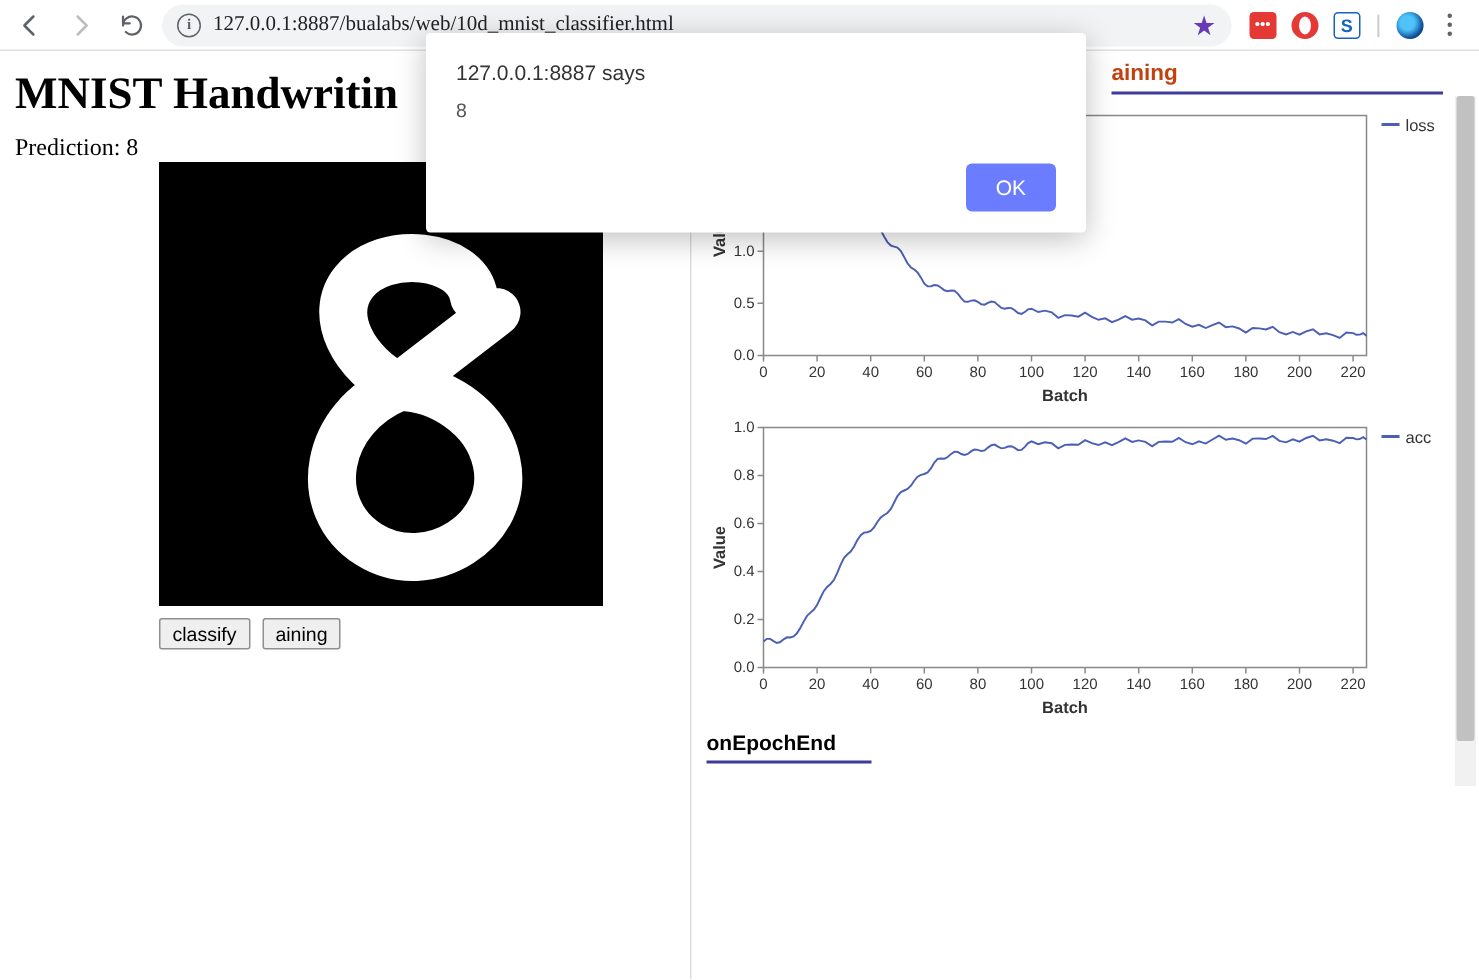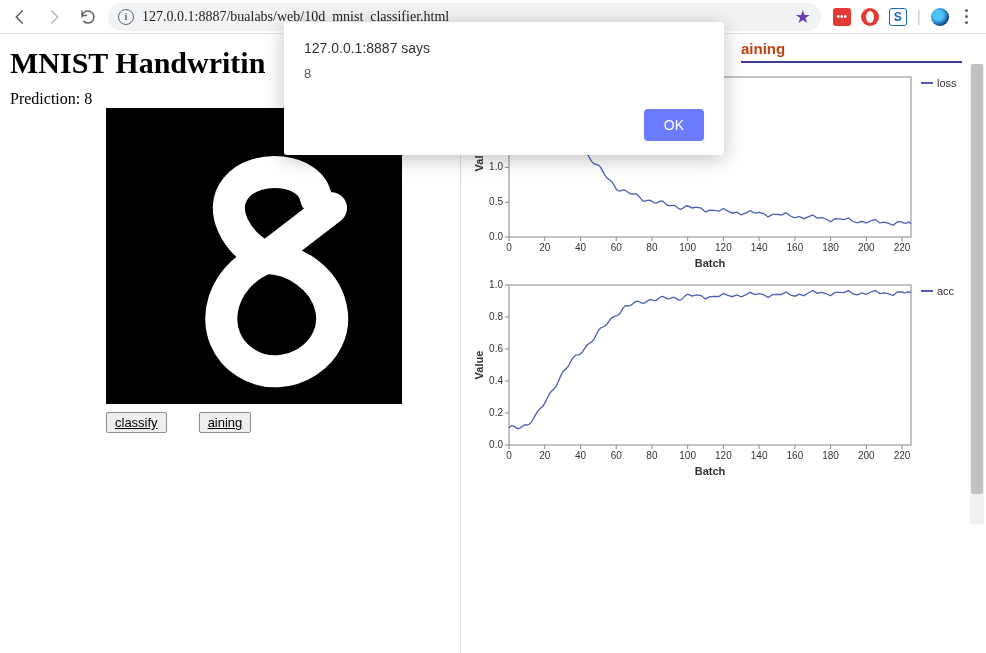--- a/index.html
+++ b/index.html
@@ -58,21 +58,21 @@
   .left-pane {
     width: 460px;
     padding: 8px 10px;
   }
   .left-pane h1 { font-size: 30px; margin: 4px 0 10px 0; font-family: "Times New Roman", serif; }
   .prediction { font-size: 16px; font-family: "Times New Roman", serif;}
   .canvas-wrap { margin-left: 96px; }
   .canvas-box {
     width: 296px; height: 296px; background:#000; position:relative;
   }
-  .buttons { margin-top:8px; display:flex; gap:32px;text-decoration:underline; }
+  .buttons { margin-top:8px; display:flex; gap:8px; }
   .btn {
     font: 13px Arial; padding: 2px 8px;
     background:#efefef; border:1px solid #8f8f8f; border-radius:2px;
   }
   
   .right-pane {
     flex:1;
     border-left:1px solid #ddd;
     padding: 0 0 0 10px;
     position:relative;
@@ -279,20 +279,21 @@
           <text class="tick-label" x="395.3333333333333" y="180" text-anchor="middle">200</text>
           <line class="tick" x1="431.06666666666666" y1="166" x2="431.06666666666666" y2="170"></line>
           <text class="tick-label" x="431.06666666666666" y="180" text-anchor="middle">220</text>
           <text class="axis-title" x="239" y="196" text-anchor="middle">Batch</text>
           <text class="axis-title" x="12" y="86" text-anchor="middle" transform="rotate(-90 12 86)">Value</text>
           <path class="series" d="M 38.0 148.7 L 40.2 146.9 L 42.5 146.9 L 44.7 148.4 L 46.9 149.7 L 49.2 149.0 L 51.4 147.2 L 53.6 145.9 L 55.9 146.0 L 58.1 145.3 L 60.3 143.2 L 62.6 139.5 L 64.8 135.4 L 67.0 131.6 L 69.3 129.4 L 71.5 127.5 L 73.7 124.4 L 76.0 119.5 L 78.2 115.1 L 80.4 112.3 L 82.7 110.3 L 84.9 107.7 L 87.1 103.1 L 89.4 97.6 L 91.6 93.0 L 93.8 90.7 L 96.1 88.7 L 98.3 85.5 L 100.5 81.2 L 102.8 77.8 L 105.0 76.1 L 107.2 75.8 L 109.5 75.0 L 111.7 72.6 L 113.9 69.0 L 116.2 66.0 L 118.4 64.3 L 120.6 63.0 L 122.9 60.3 L 125.1 56.0 L 127.3 51.7 L 129.6 49.0 L 131.8 48.0 L 134.0 47.0 L 136.3 44.8 L 138.5 41.5 L 140.7 38.8 L 143.0 37.6 L 145.2 37.0 L 147.4 36.0 L 149.7 33.1 L 151.9 29.4 L 154.1 26.9 L 156.4 26.7 L 158.6 26.8 L 160.8 25.7 L 163.1 23.6 L 165.3 22.1 L 167.5 22.3 L 169.8 23.7 L 172.0 24.3 L 174.2 23.6 L 176.5 21.8 L 178.7 20.7 L 180.9 20.9 L 183.2 21.7 L 185.4 21.3 L 187.6 19.4 L 189.9 17.8 L 192.1 17.4 L 194.3 18.7 L 196.6 19.9 L 198.8 19.6 L 201.0 18.7 L 203.3 18.5 L 205.5 19.6 L 207.7 21.1 L 210.0 20.9 L 212.2 18.9 L 214.4 16.4 L 216.7 15.2 L 221.1 17.1 L 225.6 15.8 L 230.1 16.5 L 234.5 19.9 L 239.0 17.6 L 243.5 17.3 L 247.9 17.5 L 252.4 14.4 L 256.9 16.4 L 261.3 17.7 L 265.8 15.9 L 270.3 17.8 L 274.7 15.8 L 279.2 13.3 L 283.7 15.6 L 288.1 14.6 L 292.6 15.6 L 297.1 18.5 L 301.5 15.6 L 306.0 15.3 L 310.5 15.5 L 314.9 12.9 L 319.4 15.8 L 323.9 17.2 L 328.3 15.2 L 332.8 16.7 L 337.3 14.0 L 341.7 11.5 L 346.2 14.2 L 350.7 13.4 L 355.1 14.5 L 359.6 16.8 L 364.1 13.4 L 368.5 13.3 L 373.0 13.7 L 377.5 11.6 L 381.9 14.9 L 386.4 15.9 L 390.9 13.9 L 395.3 15.4 L 399.8 13.0 L 404.3 11.5 L 408.7 14.6 L 413.2 13.8 L 417.7 14.8 L 422.1 16.5 L 426.6 12.8 L 431.1 13.0 L 433.3 13.9 L 435.5 13.7 L 437.8 12.5 L 440.0 14.0 "></path>
           <line class="legend-dash" x1="450" y1="12" x2="462" y2="12"></line>
           <text class="legend-text" x="466" y="16">acc</text>
         </svg>
     </div>
+    <div class="footer-label">onEpochEnd</div>
 
     <div class="scrollbar">
       <div class="scroll-thumb"></div>
     </div>
   </div>
 </div>
 
 <div class="dialog">
   <div class="dialog-title">127.0.0.1:8887 says</div>
   <div class="dialog-msg">8</div>

